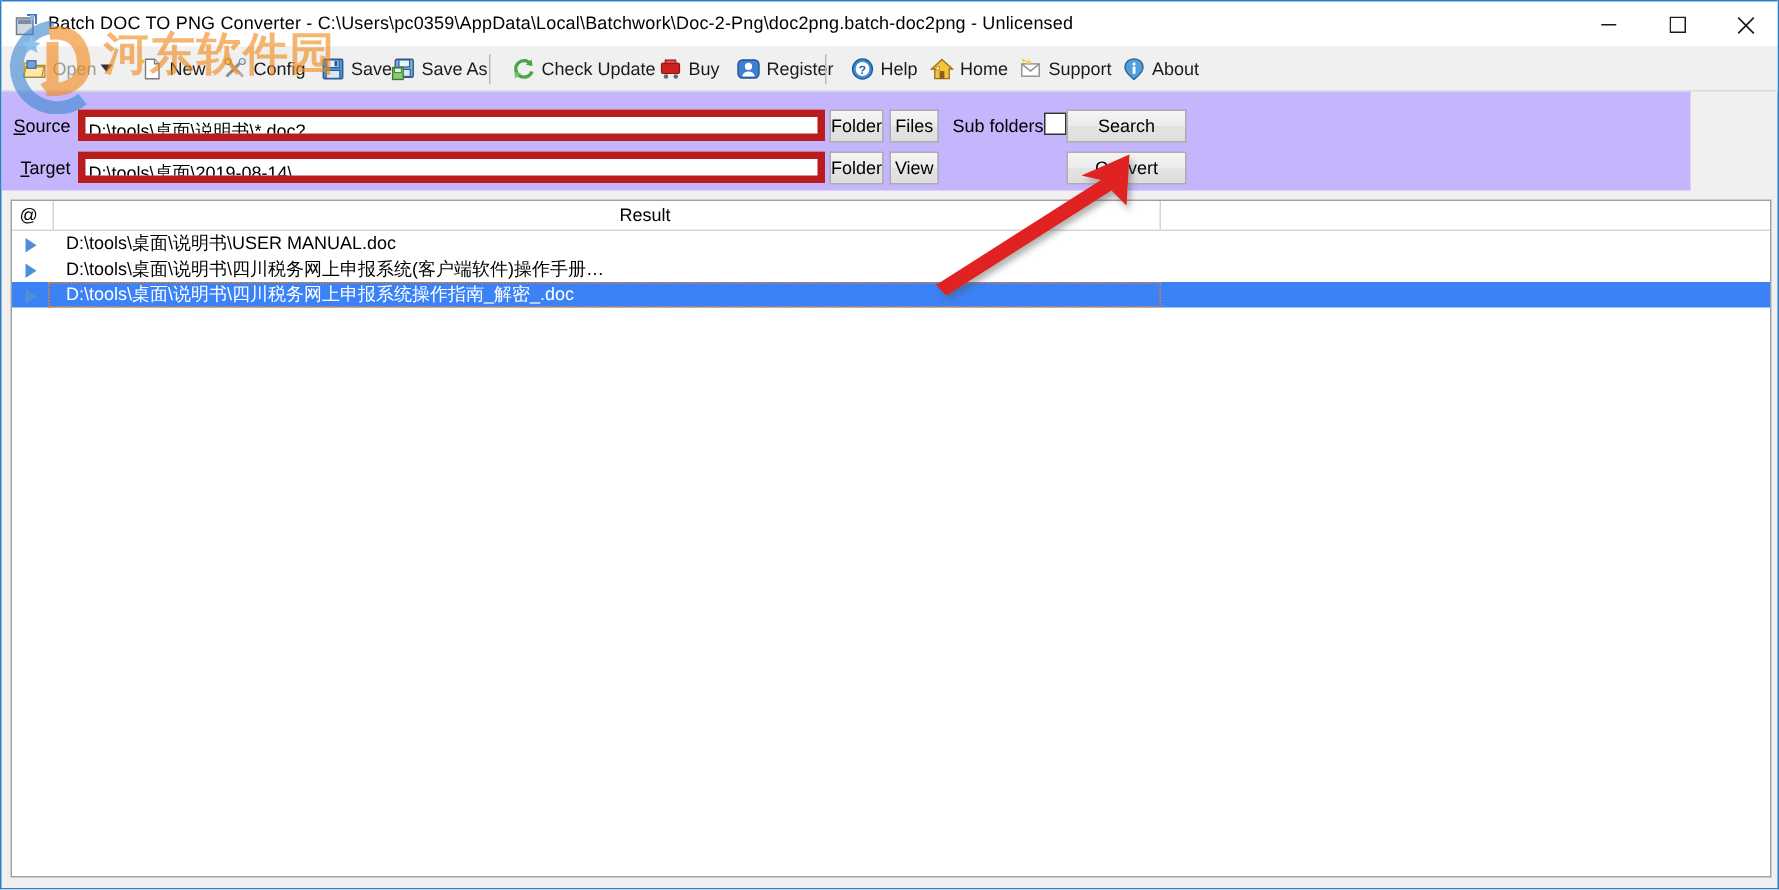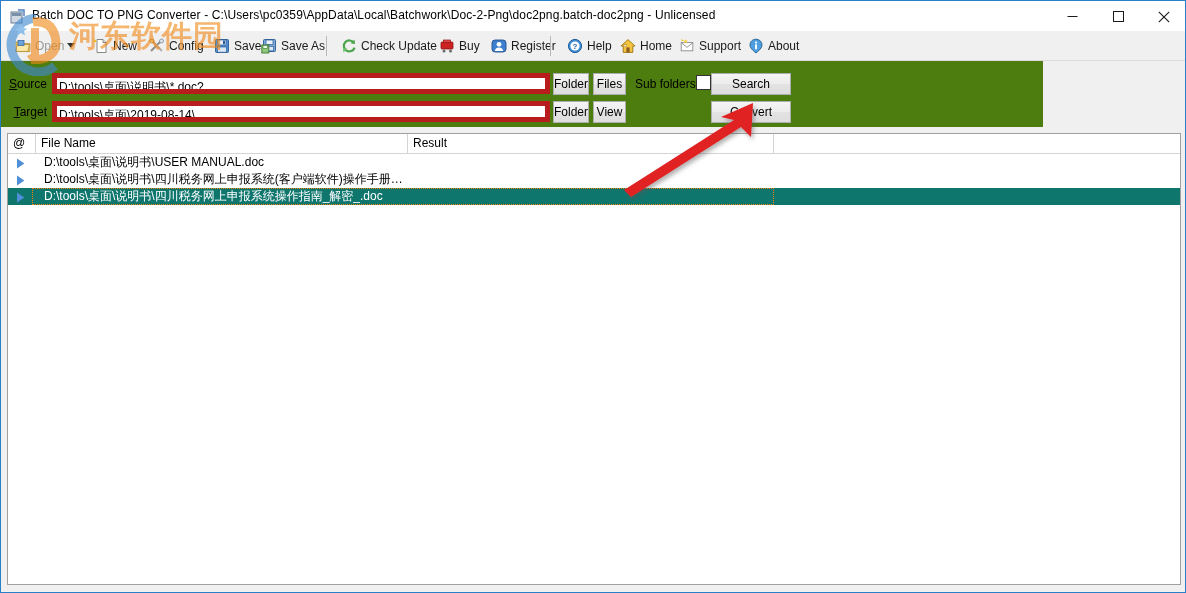--- a/index.html
+++ b/index.html
@@ -100,23 +100,23 @@
     width: 0; height: 0;
     border-left: 4px solid transparent;
     border-right: 4px solid transparent;
     border-top: 5px solid #333;
   }
 
   
   .pathpanel {
     position: absolute;
     left: 0; top: 61px;
-    width: 1042px;
+    width: 1126px;
     height: 66px;
-    background: #4d7c0f;
+    background: #c4b5fd;
   }
   .fld-label {
     position: absolute;
     font-size: 12px;
     color: #000;
     text-align: right;
   }
   .fld-label u { text-decoration: underline; }
   .txtinput {
     position: absolute;
@@ -218,21 +218,21 @@
     white-space: nowrap;
   }
   .row .result {
     position: absolute;
     left: 405px;
     top: 0;
     font-size: 12px;
     color: #000;
   }
   .row.selected {
-    background: #0f766e;
+    background: #3b82f6;
   }
   .row.selected .fname { color: #ffffff; }
   .row.selected .selbox {
     position: absolute;
     left: 24px; top: 0;
     right: 406px;
     height: 17px;
     border: 1px dotted #ff8000;
     box-sizing: border-box;
   }
@@ -477,21 +477,20 @@
     <div class="fld-label" style="left:6px; top:44px; width:40px;"><u>T</u>arget</div>
     <div class="txtinput" style="left:51px; top:40px; width:498px;">D:\tools\桌面\2019-08-14\</div>
     <button class="btn" style="left:552px; top:40px; width:36px;">Folder</button>
     <button class="btn" style="left:592px; top:40px; width:33px;">View</button>
     <button class="btn" style="left:710px; top:40px; width:80px;">Convert</button>
   </div>
 
   <div class="listwrap">
     <div class="hdr">
       <div class="hdr-cell" style="left:0; width:28px;">@</div>
-      <div class="hdr-cell" style="left:28px; width:372px;">File Name</div>
       <div class="hdr-cell" style="left:400px; width:366px;">Result</div>
     </div>
 
     <div class="rows">
 
       <div class="row">
         <span class="marker">
           <svg width="10" height="11" viewBox="0 0 10 11">
               <path d="M1 0.6 L8.4 5.5 L1 10.4 z" fill="#4f8fd8"></path>
             </svg>

